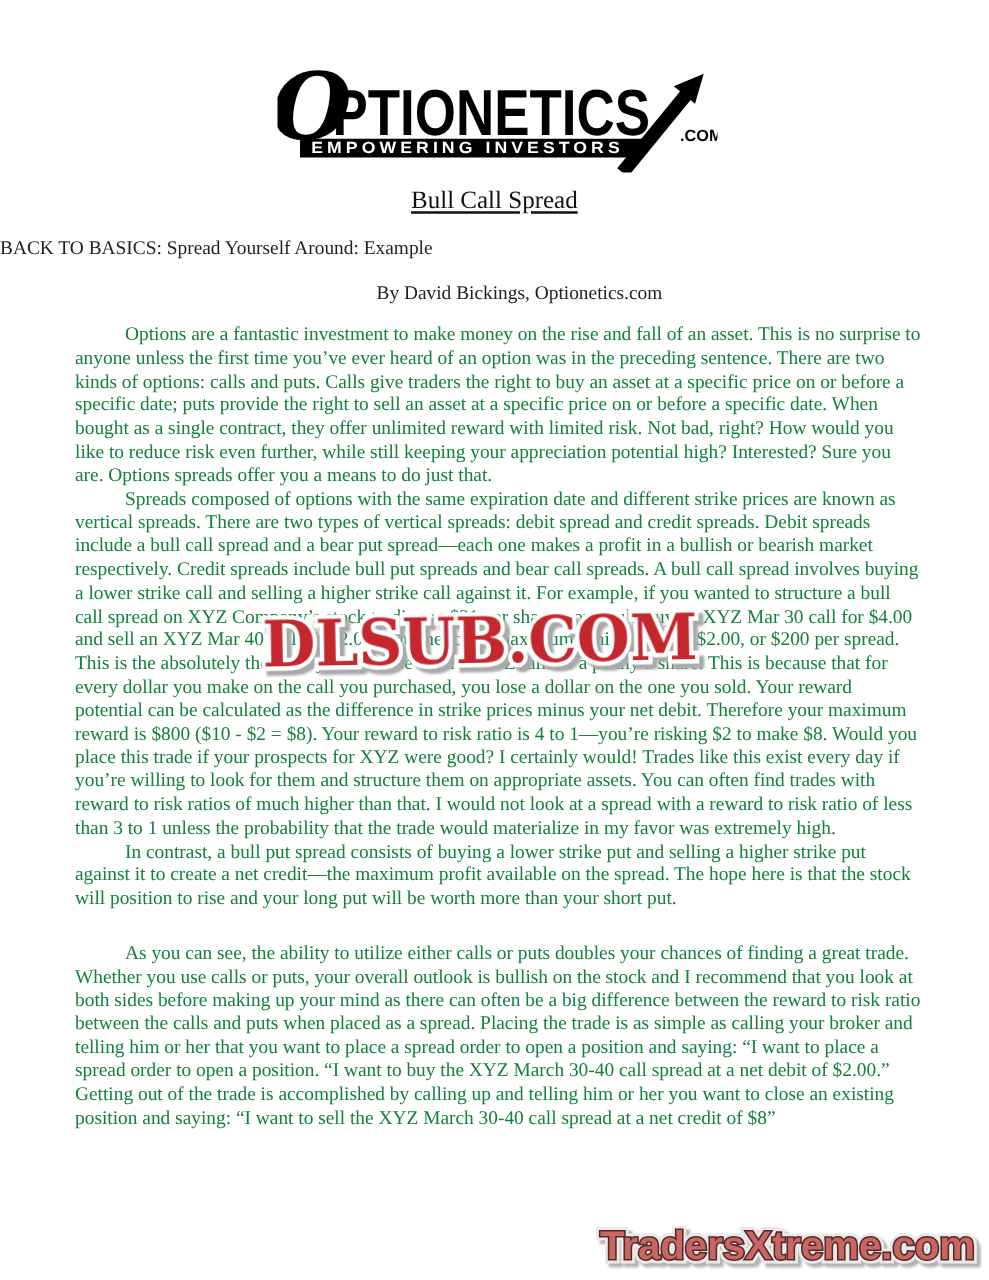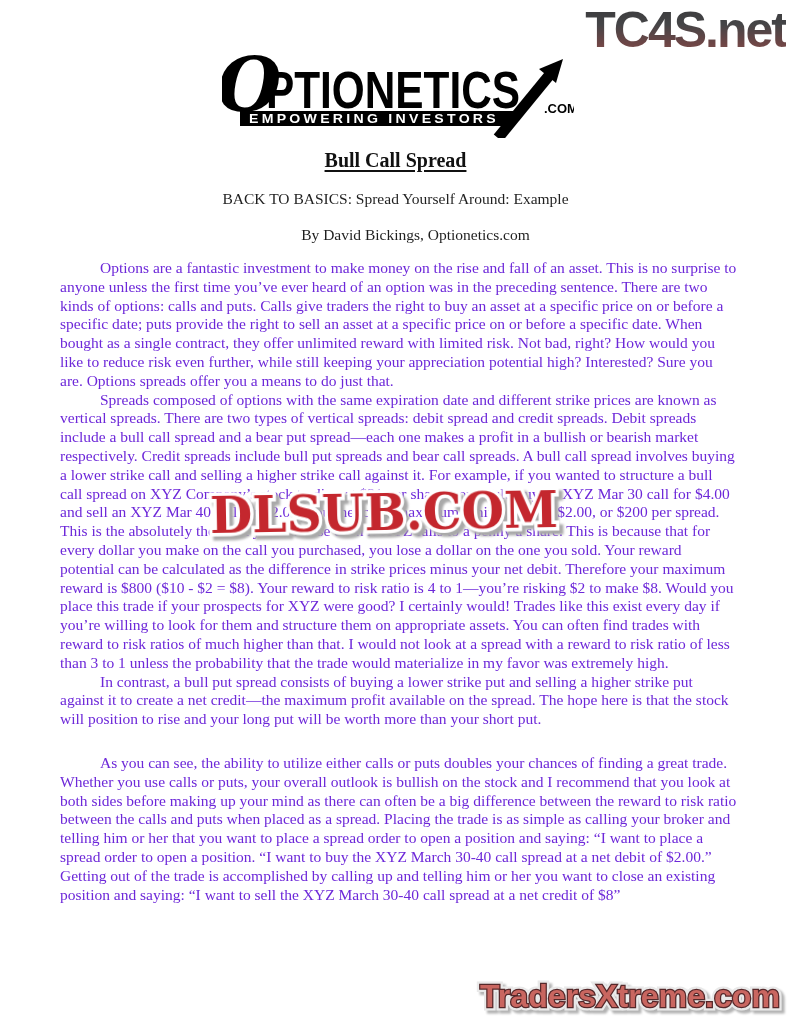--- a/index.html
+++ b/index.html
@@ -36,49 +36,49 @@
   
   .logo-wrap { width: 352px; height: 84px; margin: 54px auto 0; position: relative; left: 2px; }
   .logo-wrap svg { display: block; }
 
   
   .title {
     margin-top: 10px;
     text-align: center;
     font-size: 20px;
     line-height: 24px;
-    font-weight: bold;
+    font-weight: normal;
     text-decoration: underline;
     text-decoration-thickness: 2px;
     text-underline-offset: 3px;
     color: #111;
   }
   .subtitle {
     margin-top: 17px;
-    text-align: center;
+    text-align: left;
     font-size: 15.5px;
     line-height: 19px;
     color: #1f1f1f;
   }
   .byline {
     margin-top: 17px;
     text-align: center;
     font-size: 15.5px;
     line-height: 19px;
     color: #1f1f1f;
     padding-left: 40px;
   }
 
   
   .body-text {
     margin-top: 15px;
     padding: 0 54px 0 60px;
     font-size: 15.5px;
     line-height: 18.8px;
-    color: #6d28d9;
+    color: #15803d;
   }
   .body-text p { text-indent: 40px; margin: 0; }
   .body-text p.spaced { margin-top: 25px; }
 
   
   .wm-dlsub {
     position: absolute;
     left: 199px;
     top: 483px;
     transform: rotate(-1deg);
@@ -103,21 +103,20 @@
     font-weight: bold;
     font-size: 32px;
     paint-order: stroke fill;
   }
 </style>
 </head>
 <body>
 
 <div class="page">
 
-  <div class="wm-tc4s">TC4S.net</div>
 
   <div class="logo-wrap">
     <svg width="352" height="84" viewBox="0 0 352 84" xmlns="http://www.w3.org/2000/svg">
       <text x="-5" y="57" font-family="DejaVu Serif, serif" font-style="italic" font-weight="bold" font-size="74" fill="#000000">O</text>
       <text x="44" y="54" font-family="Liberation Sans, sans-serif" font-weight="bold" font-size="52" fill="#000000" textLength="254" lengthAdjust="spacingAndGlyphs">PTIONETICS</text>
 
       <polygon points="18,57 293,57 285,72 18,72" fill="#000000"></polygon>
       <text x="152" y="68.5" text-anchor="middle" font-family="Liberation Sans, sans-serif" font-weight="bold" font-size="13" letter-spacing="3" fill="#ffffff" textLength="250" lengthAdjust="spacingAndGlyphs">EMPOWERING INVESTORS</text>
 
       <g>

